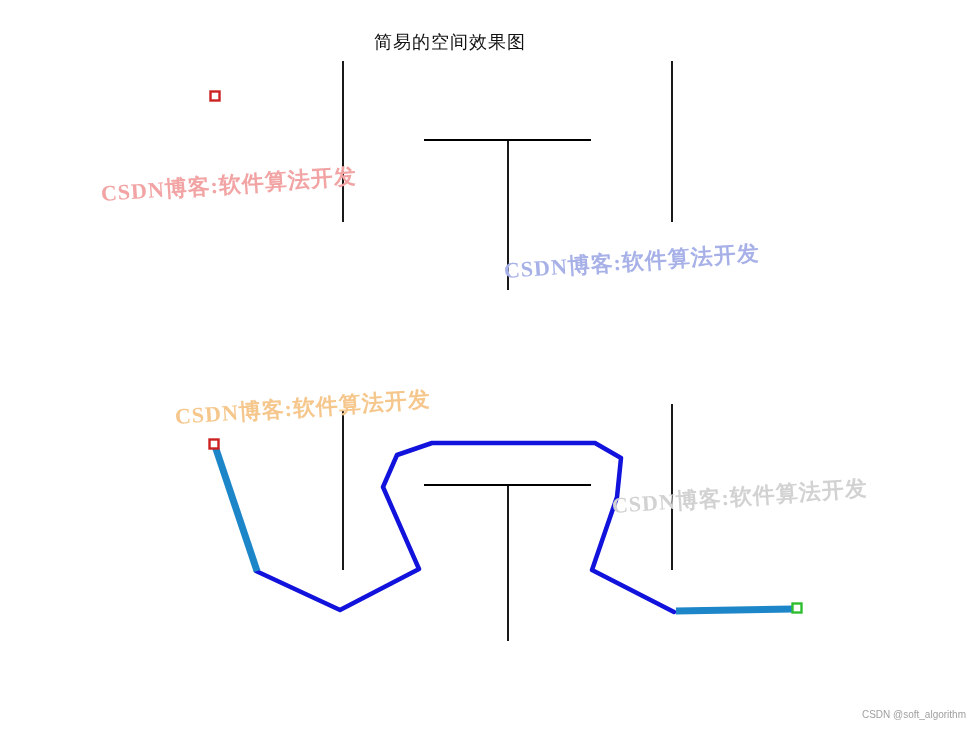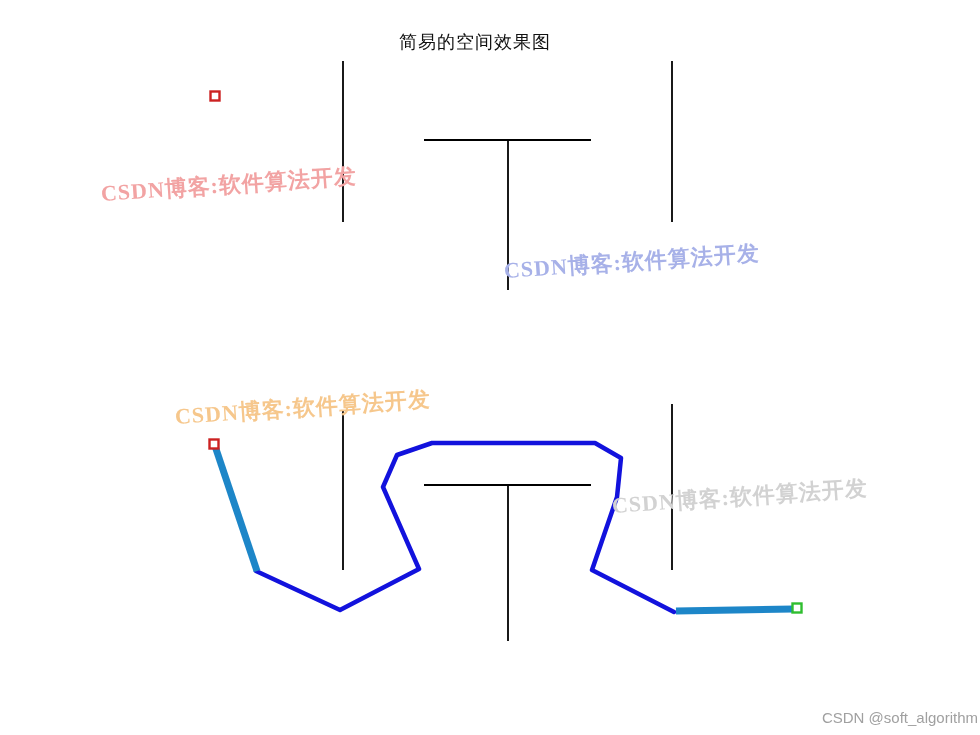--- a/index.html
+++ b/index.html
@@ -14,38 +14,37 @@
   #plot-svg { position: absolute; left: 0; top: 0; }
   .fig-title {
     position: absolute;
     left: 0;
     width: 900px;
     text-align: center;
     font-family: "Liberation Serif", serif;
     font-size: 18px;
     color: #111111;
     letter-spacing: 1px;
-    margin-left: 25px;
   }
   #title-top { top: 30px; }
   #title-bottom { top: 378px; }
   .watermark {
     position: absolute;
     font-family: "Liberation Serif", serif;
     font-weight: bold;
     font-size: 22px;
     white-space: nowrap;
     letter-spacing: 1px;
     transform-origin: left center;
   }
   .credit {
     position: absolute;
-    right: 2px;
+    right: 14px;
     top: 709px;
-    font-size: 15px;
+    font-size: 10px;
     color: #a0a0a0;
     font-family: "Liberation Sans", sans-serif;
   }
 </style>
 </head>
 <body>
 
 <div id="canvas">
   <svg id="plot-svg" width="980" height="735">
       <line x1="343" y1="61" x2="343" y2="222" stroke="#000000" stroke-width="1.8"></line>

